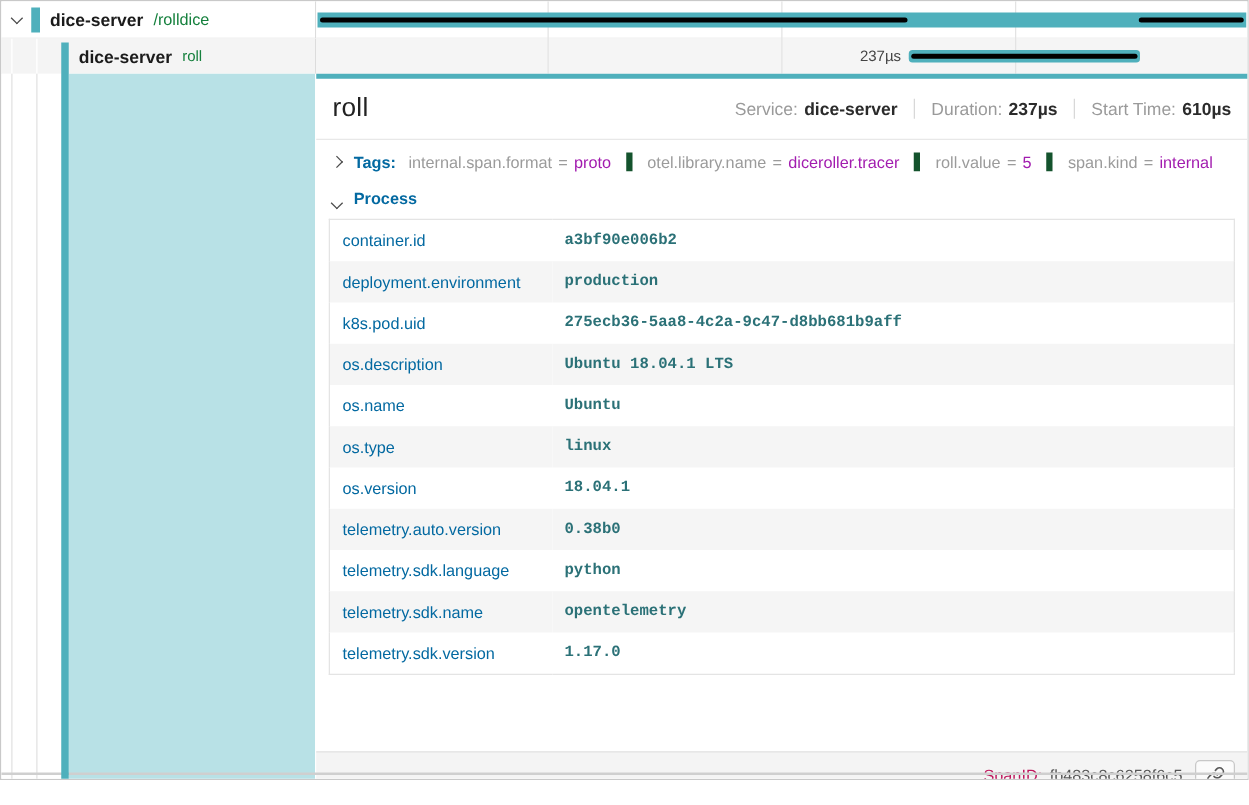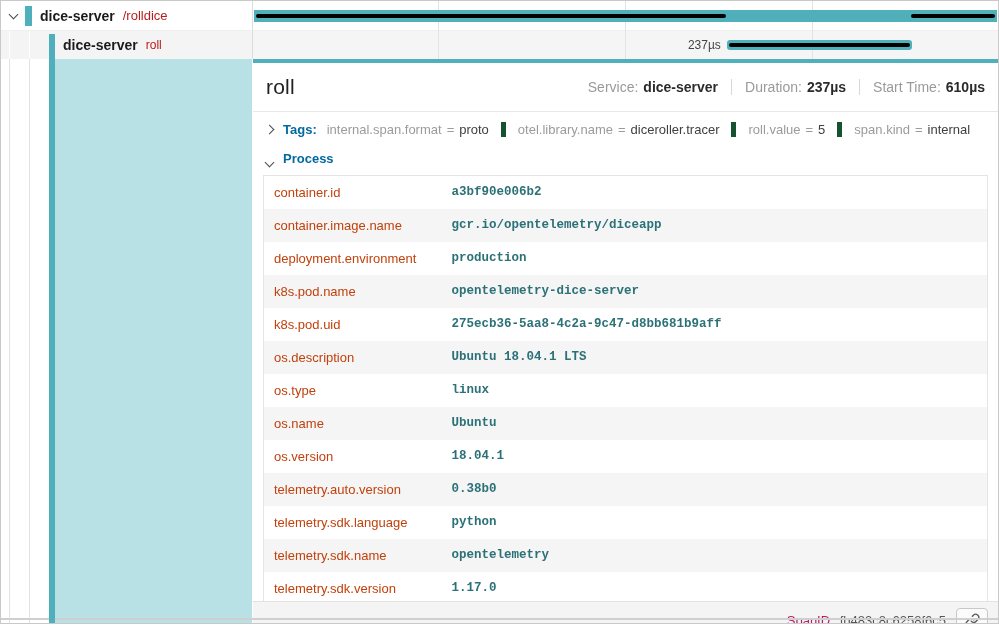--- a/index.html
+++ b/index.html
@@ -23,21 +23,21 @@
     display:flex; align-items:center; cursor:pointer;
   }
   .row2-left .wguide { position:absolute; top:0; bottom:0; width:1px; background:#fff; }
   .chev { display:inline-block; width:7px; height:7px;
     border-right:1.6px solid #4a4a4a; border-bottom:1.6px solid #4a4a4a; flex:none; }
   .chev.down { transform:rotate(45deg); margin-top:-3px; }
   .chev.right { transform:rotate(-45deg); }
   .tree-chev { margin-left:9px; }
   .svc-bar1 { width:7px; height:20px; background:var(--teal); margin-left:8px; flex:none; }
   .svc-name { margin-left:8px; font-size:14px; font-weight:bold; color:#1b1b1b; white-space:nowrap; }
-  .op-name  { margin-left:8px; font-size:13px; color:#b91c1c; white-space:nowrap; }
+  .op-name  { margin-left:8px; font-size:13px; color:#15803d; white-space:nowrap; }
   .row2-left .svc-name { margin-left:62px; }
   .row2-left .op-name { font-size:12px; }
 
   .row1-right { position:absolute; left:252px; top:0; width:745px; height:30px; background:#fff; border-bottom:1px solid #efefef; }
   .row2-right { position:absolute; left:252px; top:30px; width:745px; height:28px; background:#f5f5f5; }
 
   .tgrid { position:absolute; left:252px; top:0; width:745px; height:58px; pointer-events:none; }
   .gl { position:absolute; top:0; bottom:0; width:1px; background:#e3e3e3; }
   .gl1 { left:24.8%; } .gl2 { left:49.9%; } .gl3 { left:75%; }
 
@@ -66,30 +66,30 @@
   .stat-label { color:#9a9a9a; margin-right:5px; }
   .stat-value { color:#2b2b2b; font-weight:bold; }
 
   .tags-row { display:flex; align-items:center; padding:10px 13px 5px; font-size:13px; cursor:pointer; }
   .tags-row .chev { margin-right:10px; }
   .section-title { font-weight:bold; color:#0369a1; margin-right:10px; }
   .tag-item { display:flex; align-items:flex-start; white-space:nowrap; }
   .tag-item + .tag-item { border-left:5px solid #14532d; padding-left:12px; margin-left:12px; }
   .tag-key { color:#9b9b9b; }
   .tag-eq { color:#9b9b9b; margin:0 5px; }
-  .tag-val { color:#404040; }
+  .tag-val { color:#a21caf; }
 
   .process-row { display:flex; align-items:flex-end; padding:9px 13px 6px; font-size:13px; cursor:pointer; }
   .process-row .chev { margin-right:10px; }
 
   .kv-table { width:calc(100% - 20px); margin:3px 10px 0; border:1px solid #e4e4e4;
     border-collapse:collapse; font-size:13px; }
   .kv-table tr:nth-child(even) { background:#f5f5f5; }
   .kv-table td { padding:8px 10px; line-height:17px; vertical-align:top; }
-  .kv-table td.k { width:178px; color:#c2410c; }
+  .kv-table td.k { width:178px; color:#0369a1; }
   .kv-table td.v { font-family:"Liberation Mono","DejaVu Sans Mono",monospace;
     color:var(--value-color); font-weight:bold; font-size:12.5px; }
 
   .panel-footer { position:absolute; left:0; right:0; bottom:0; height:38px;
     background:#f4f4f4; border-top:1px solid #e2e2e2;
     display:flex; align-items:center; justify-content:flex-end; padding:0 10px; font-size:13px; }
   .spanid-label { color:#be185d; }
   .spanid-value { color:#555; margin-left:6px; }
   .link-btn { margin-left:10px; width:32px; height:26px; border:1px solid #c8c8c8; border-radius:4px;
     background:#fbfbfb; display:flex; align-items:center; justify-content:center; cursor:pointer; }
@@ -191,46 +191,38 @@
       <span class="section-title">Process</span>
     </div>
 
     <table class="kv-table">
       <tbody>
         <tr>
             <td class="k">container.id</td>
             <td class="v">a3bf90e006b2</td>
           </tr>
         <tr>
-            <td class="k">container.image.name</td>
-            <td class="v">gcr.io/opentelemetry/diceapp</td>
-          </tr>
-        <tr>
             <td class="k">deployment.environment</td>
             <td class="v">production</td>
           </tr>
         <tr>
-            <td class="k">k8s.pod.name</td>
-            <td class="v">opentelemetry-dice-server</td>
-          </tr>
-        <tr>
             <td class="k">k8s.pod.uid</td>
             <td class="v">275ecb36-5aa8-4c2a-9c47-d8bb681b9aff</td>
           </tr>
         <tr>
             <td class="k">os.description</td>
             <td class="v">Ubuntu 18.04.1 LTS</td>
           </tr>
         <tr>
+            <td class="k">os.name</td>
+            <td class="v">Ubuntu</td>
+          </tr>
+        <tr>
             <td class="k">os.type</td>
             <td class="v">linux</td>
-          </tr>
-        <tr>
-            <td class="k">os.name</td>
-            <td class="v">Ubuntu</td>
           </tr>
         <tr>
             <td class="k">os.version</td>
             <td class="v">18.04.1</td>
           </tr>
         <tr>
             <td class="k">telemetry.auto.version</td>
             <td class="v">0.38b0</td>
           </tr>
         <tr>

